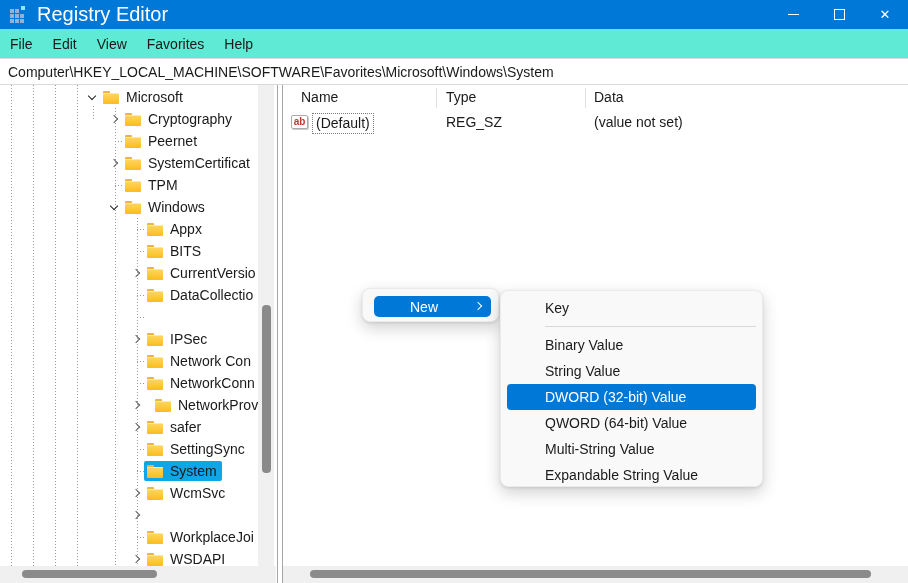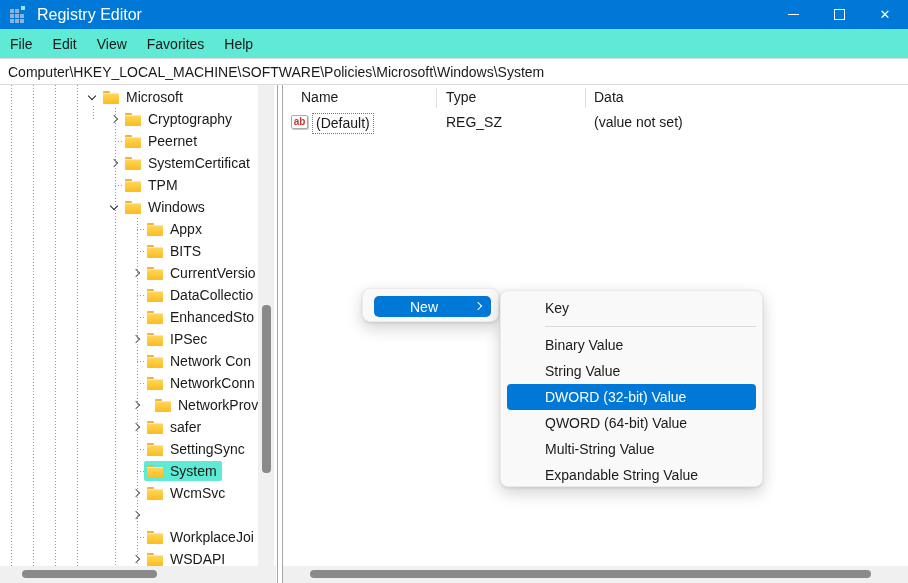--- a/index.html
+++ b/index.html
@@ -3,21 +3,21 @@
 <meta charset="utf-8">
 <style>
   html,body{margin:0;padding:0;background:#e8e8e8;}
   .window{position:relative;width:908px;height:583px;background:#fff;overflow:hidden;
     font-family:"Liberation Sans","DejaVu Sans",sans-serif;font-size:14px;color:#1a1a1a;}
 
   
   .titlebar{position:absolute;top:0;left:0;right:0;height:29px;background:#0078d7;color:#fff;
     display:flex;align-items:center;padding-left:10px;}
   .titlebar .app-icon{width:17px;height:17px;margin-right:10px;flex:0 0 auto;}
-  .titlebar .title{font-size:16px;}
+  .titlebar .title{font-size:20px;}
   .win-controls{position:absolute;top:0;right:0;height:29px;display:flex;}
   .win-btn{width:46px;height:29px;display:flex;align-items:center;justify-content:center;}
   .glyph-min{width:11px;height:1px;background:#fff;}
   .glyph-max{width:9px;height:9px;border:1px solid #fff;}
   .glyph-close{color:#fff;font-size:13px;line-height:13px;}
 
   
   .menubar{position:absolute;top:29px;left:0;right:0;height:29px;background:#5eead4;display:flex;align-items:center;}
   .menubar .menu-item{padding:0 10px;height:100%;display:flex;align-items:center;}
 
@@ -35,21 +35,21 @@
   .g5{left:115px;top:23px;bottom:0;} .g6{left:137px;top:133px;bottom:0;}
   .g-stub{left:93px;top:21px;height:13px;}
 
   .tree-row{position:absolute;left:0;right:0;height:22px;}
   .chev{position:absolute;width:6px;height:6px;box-sizing:border-box;}
   .chev.right{border-right:1.4px solid #5c5c5c;border-bottom:1.4px solid #5c5c5c;transform:rotate(-45deg);top:8px;}
   .chev.down{border-right:1.4px solid #222;border-bottom:1.4px solid #222;transform:rotate(45deg);top:7px;}
   .connector{position:absolute;top:11px;height:1px;display:none;
     background-image:repeating-linear-gradient(to right,#9a9a9a 0 1px,transparent 1px 3px);}
   .item-box{position:absolute;top:1px;bottom:1px;display:flex;align-items:center;gap:7px;padding:0 5px 0 3px;border-radius:2px;white-space:nowrap;}
-  .tree-row.selected .item-box{background:#5eead4;}
+  .tree-row.selected .item-box{background:#0ea5e9;}
   .folder{position:relative;width:16px;height:13px;flex:0 0 auto;}
   .folder::before{content:"";position:absolute;top:0;left:0;width:7px;height:4px;background:#eeb43e;border-radius:1px 1px 0 0;}
   .folder::after{content:"";position:absolute;top:2px;left:0;right:0;bottom:0;background:linear-gradient(#ffd763,#fbbc1c);border-radius:1px;box-shadow:inset 0 1px 0 rgba(255,255,255,.45);}
 
   
   .vscroll{position:absolute;left:258px;width:16px;top:0;bottom:17px;background:#f0f0f0;}
   .vscroll .thumb{position:absolute;left:4px;width:9px;top:220px;height:168px;background:#8a8a8a;border-radius:4px;}
   .divider{position:absolute;left:277px;width:4px;top:0;bottom:0;background:#fff;
     border-left:1px solid #a6a6a6;border-right:1px solid #a6a6a6;}
   .hscroll{position:absolute;bottom:0;height:17px;background:#f0f0f0;}
@@ -122,21 +122,21 @@
 
   <div class="menubar">
 
   <span class="menu-item">File</span>
       <span class="menu-item">Edit</span>
       <span class="menu-item">View</span>
       <span class="menu-item">Favorites</span>
       <span class="menu-item">Help</span>
     </div>
 
-  <div class="addressbar">Computer\HKEY_LOCAL_MACHINE\SOFTWARE\Policies\Microsoft\Windows\System</div>
+  <div class="addressbar">Computer\HKEY_LOCAL_MACHINE\SOFTWARE\Favorites\Microsoft\Windows\System</div>
 
   <div class="main">
 
     <div class="tree-pane">
       <div class="guide g1"></div>
       <div class="guide g2"></div>
       <div class="guide g3"></div>
       <div class="guide g4"></div>
       <div class="guide g5"></div>
       <div class="guide g6"></div>
@@ -229,24 +229,20 @@
             <span class="connector" style="display: block; left: 137px; width: 9px;"></span>
             <span class="item-box" style="left: 144px;">
               <span class="folder"></span>
               <span class="label">DataCollectio</span>
             </span>
           </div>
 
           <div class="tree-row" style="top: 221px;">
 
             <span class="connector" style="display: block; left: 137px; width: 9px;"></span>
-            <span class="item-box" style="left: 144px;">
-              <span class="folder"></span>
-              <span class="label">EnhancedSto</span>
-            </span>
           </div>
 
           <div class="tree-row" style="top: 243px;">
             <span class="chev right" style="left: 133px;"></span>
 
             <span class="item-box" style="left: 144px;">
               <span class="folder"></span>
               <span class="label">IPSec</span>
             </span>
           </div>

